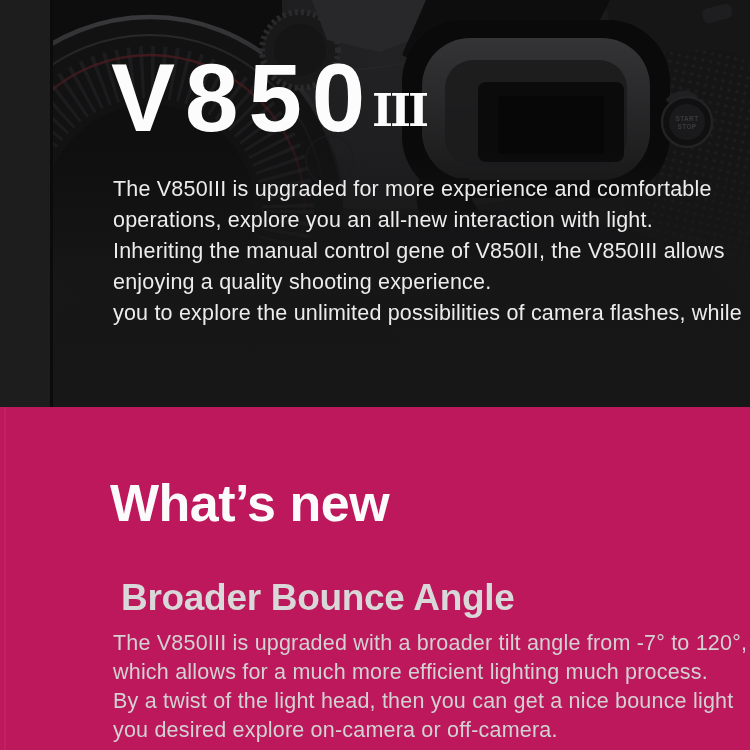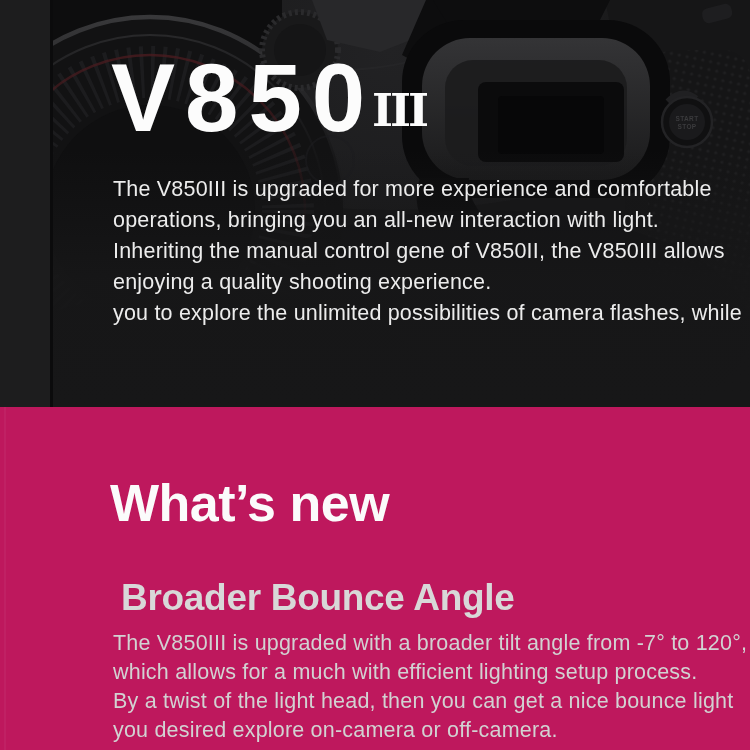--- a/index.html
+++ b/index.html
@@ -164,35 +164,35 @@
       </svg>
     </div>
 
     <h1 class="logo">
       <span class="model">V850</span>
       <span class="gen">III</span>
     </h1>
 
     <div class="hero-desc">
       <div class="line">The V850III is upgraded for more experience and comfortable</div>
-      <div class="line">operations, bringing you an all-new interaction with light.</div>
+      <div class="line">operations, explore you an all-new interaction with light.</div>
       <div class="line">Inheriting the manual control gene of V850II, the V850III allows</div>
       <div class="line">enjoying a quality shooting experience.</div>
       <div class="line">you to explore the unlimited possibilities of camera flashes, while</div>
     </div>
   </section>
 
   <section class="whats-new">
     <div class="left-hairline"></div>
 
     <h2 class="whats-new-title">What’s new</h2>
 
     <h3 class="feature-title">Broader Bounce Angle</h3>
 
     <div class="feature-desc">
       <div class="line">The V850III is upgraded with a broader tilt angle from -7° to 120°,</div>
-      <div class="line">which allows for a much with efficient lighting setup process.</div>
+      <div class="line">which allows for a much more efficient lighting much process.</div>
       <div class="line">By a twist of the light head, then you can get a nice bounce light</div>
       <div class="line">you desired explore on-camera or off-camera.</div>
     </div>
   </section>
 
 </div>
 
 </body></html>

